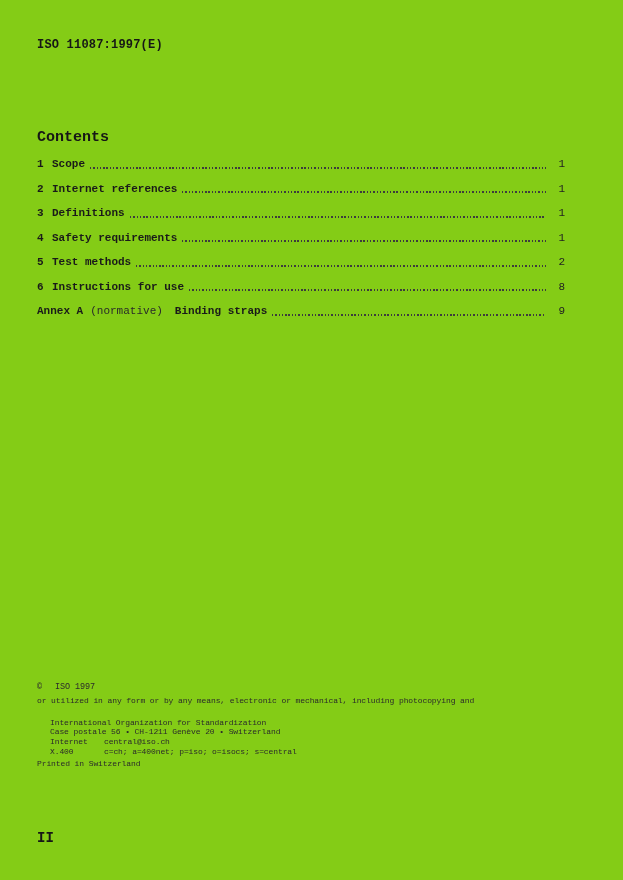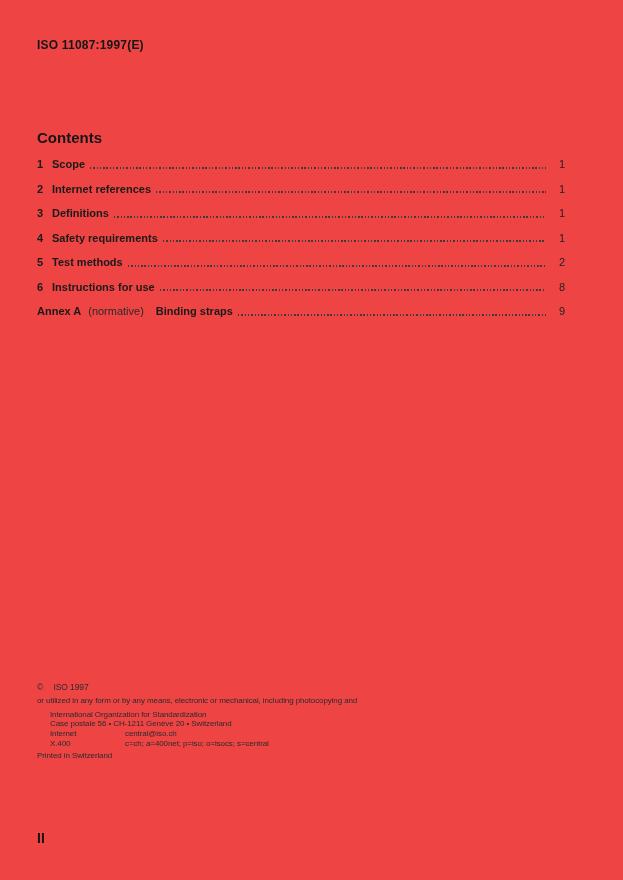--- a/index.html
+++ b/index.html
@@ -4,22 +4,22 @@
 <style>
   html, body {
     margin: 0;
     padding: 0;
     background: #ffffff;
   }
   .page {
     position: relative;
     width: 623px;
     height: 880px;
-    background: #ef4444;
-    font-family: Liberation Sans, sans-serif;
+    background: #84cc16;
+    font-family: Liberation Mono, monospace;
     color: #1f1f1f;
     overflow: hidden;
   }
   .doc-ref {
     position: absolute;
     left: 37px;
     top: 38px;
     font-size: 12px;
     font-weight: bold;
     letter-spacing: 0.2px;
@@ -96,28 +96,28 @@
   .copyright-line {
     margin-bottom: 5px;
     font-size: 8.5px;
   }
   .cr-text { margin-left: 8px; }
   .rights div {
     line-height: 8.8px;
     white-space: nowrap;
   }
   .address {
-    margin-top: 4px;
+    margin-top: 12px;
     margin-left: 13px;
   }
   .address > div {
     line-height: 9.6px;
     white-space: nowrap;
   }
-  .addr-row { display: flex; gap: 21px; }
+  .addr-row { display: flex; }
   .addr-label {
     flex: none;
     width: 54px;
   }
   .printed {
     margin-top: 2.5px;
     line-height: 9.6px;
   }
   .folio {
     position: absolute;

